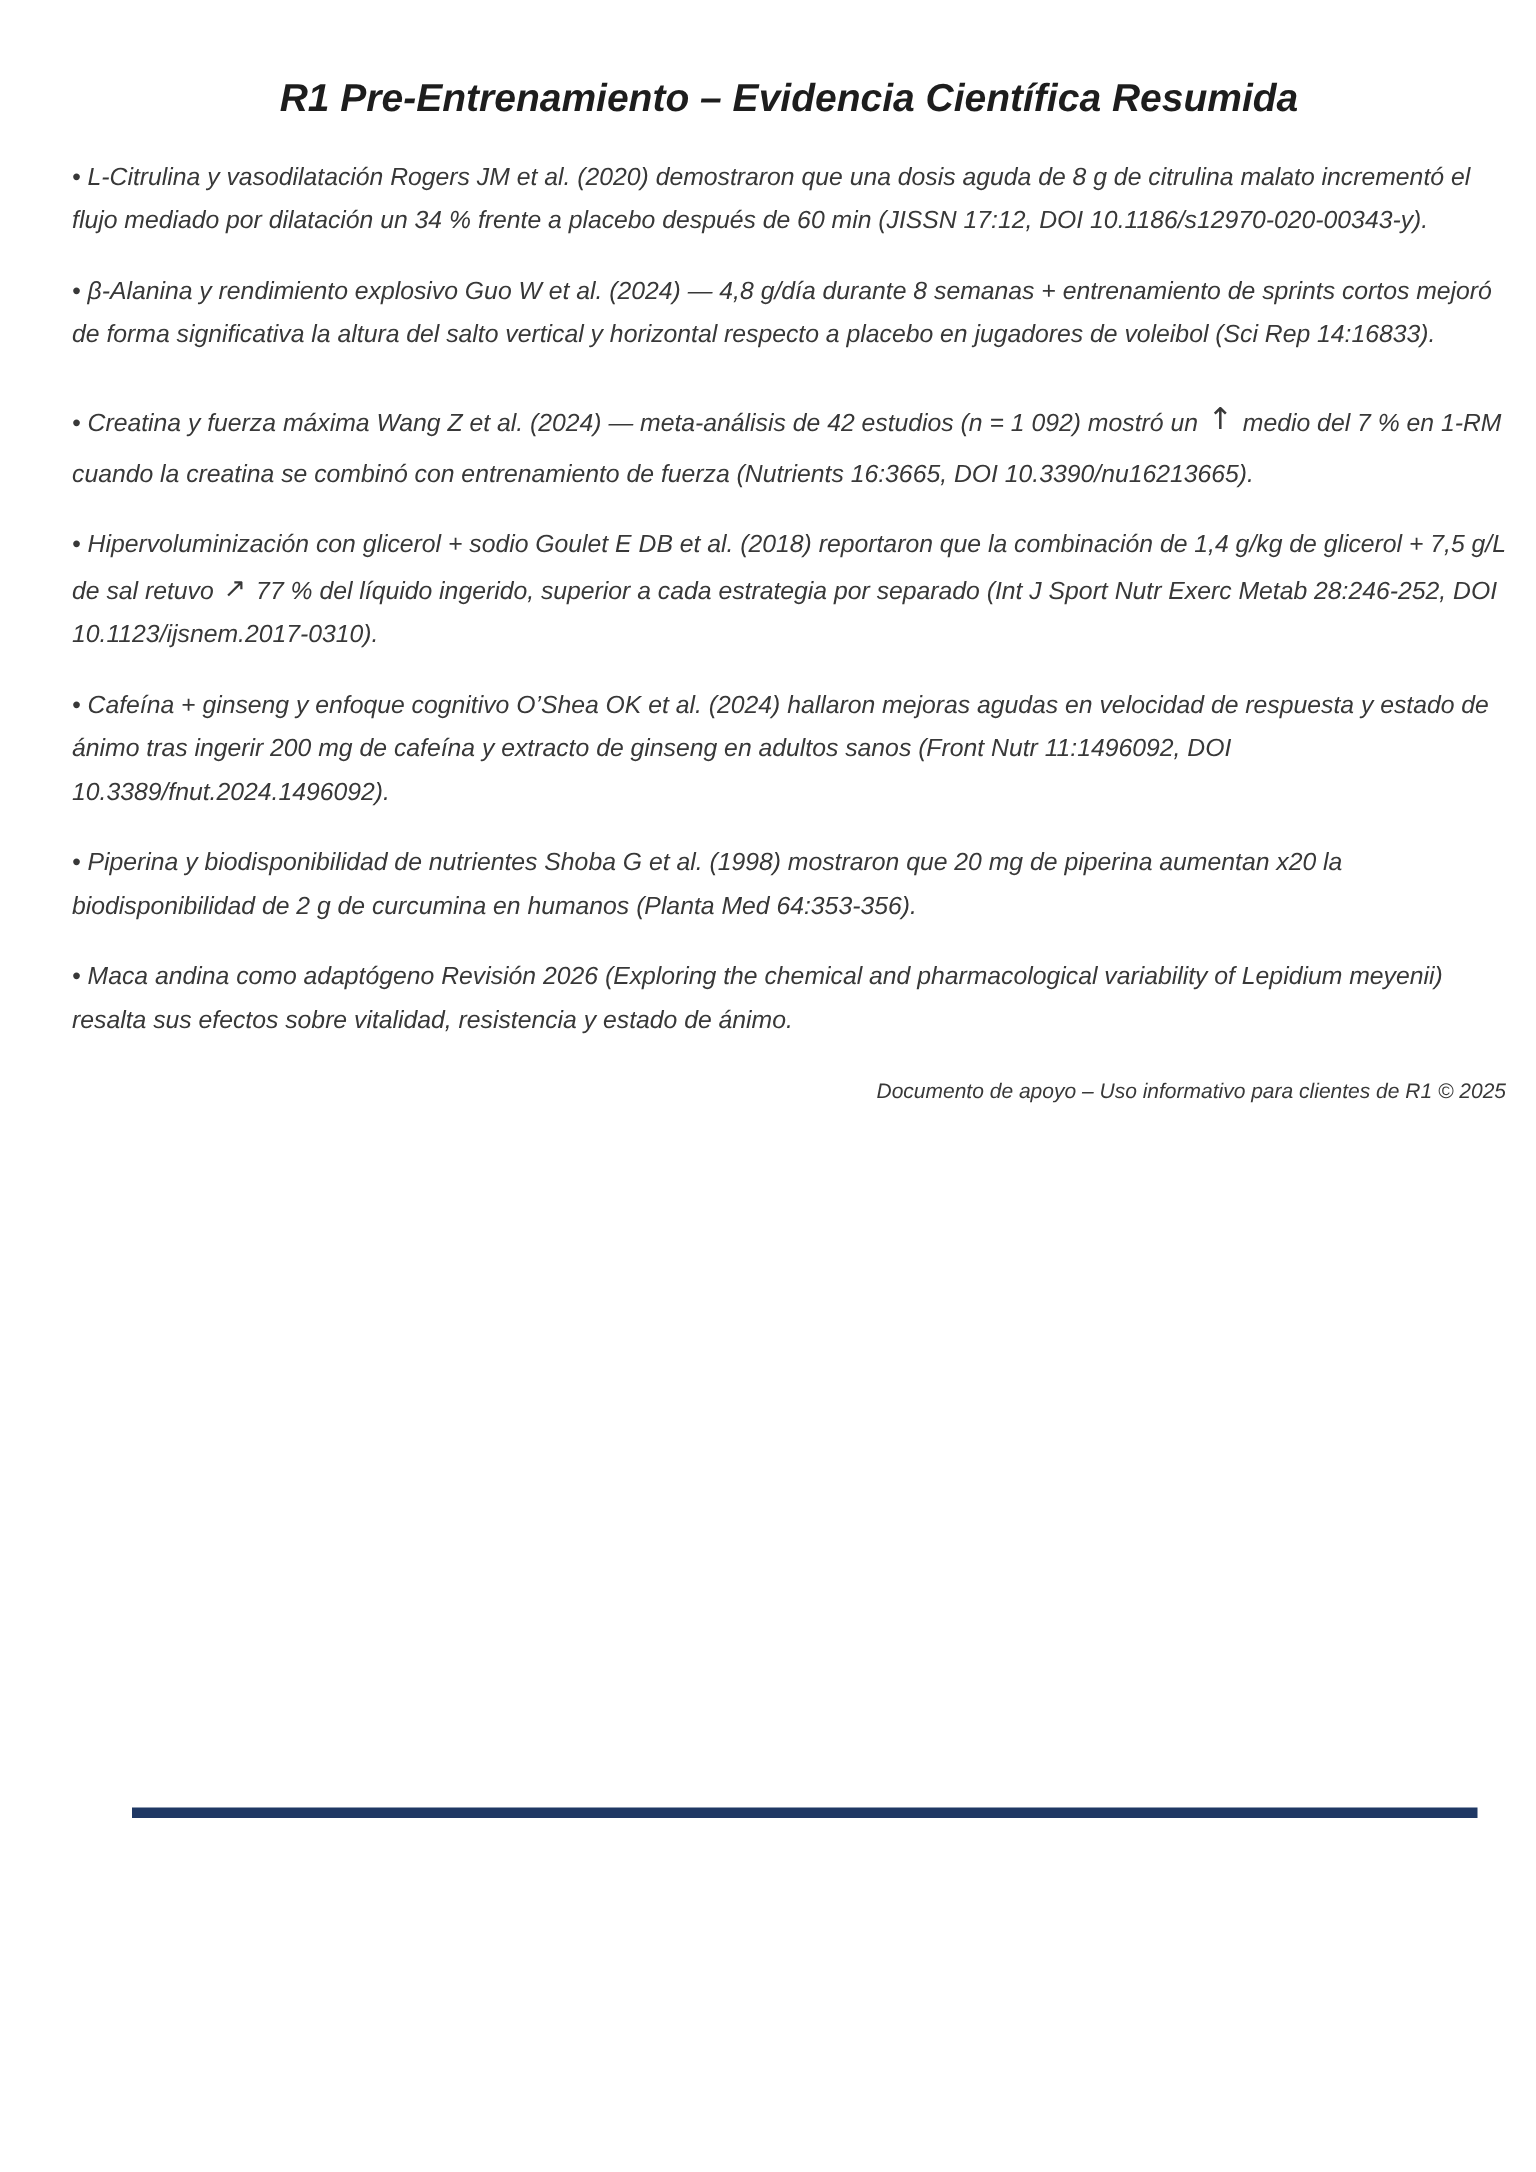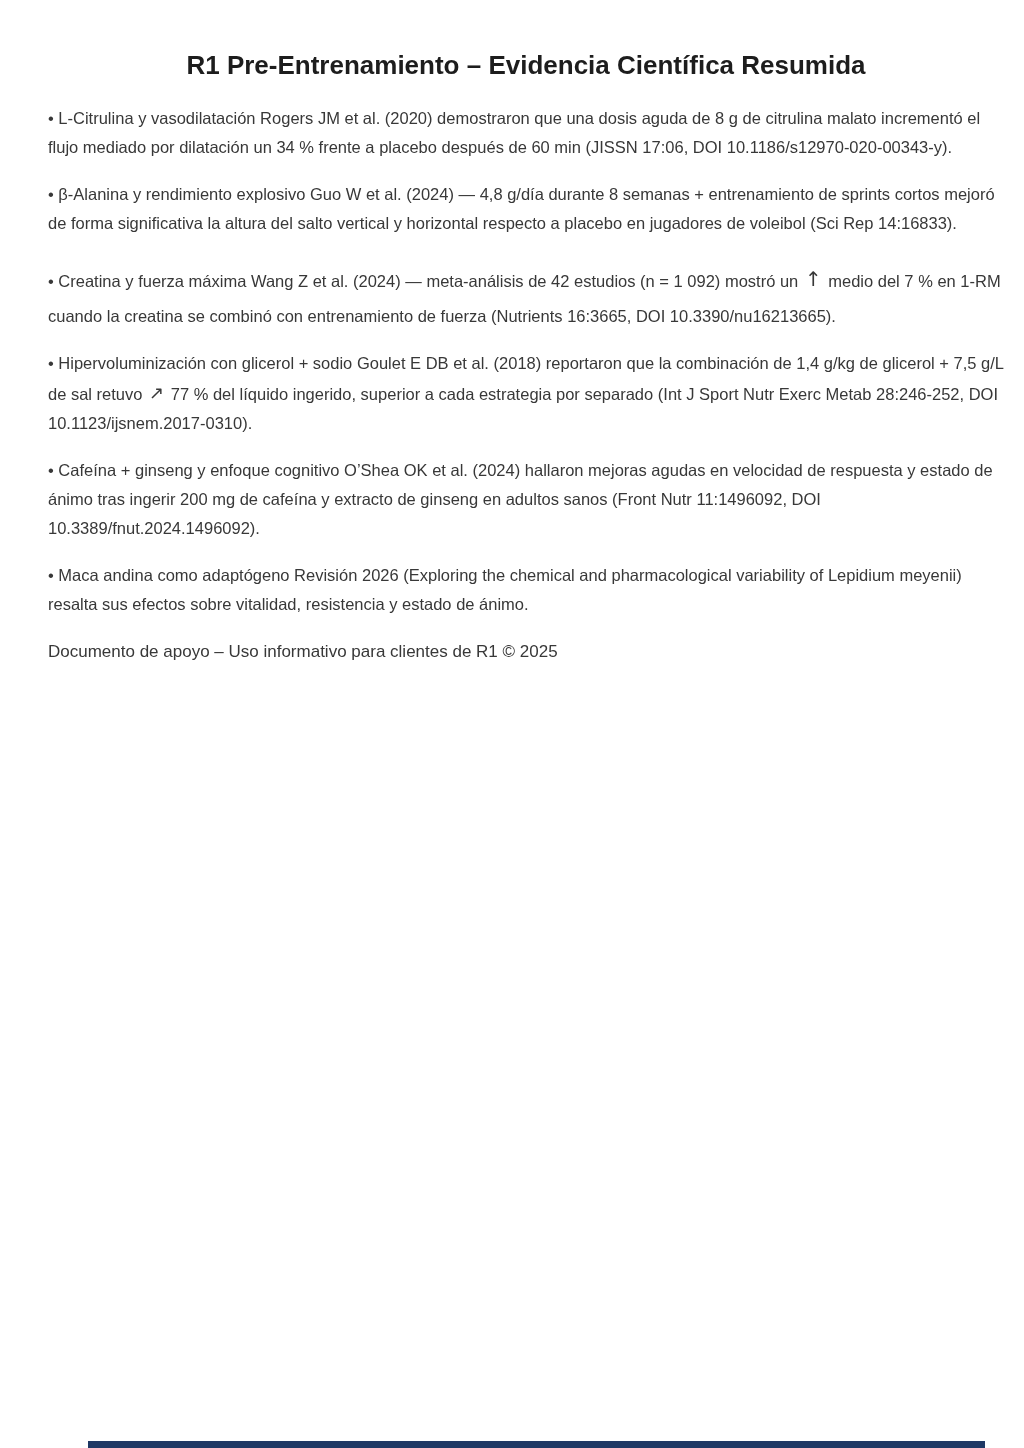--- a/index.html
+++ b/index.html
@@ -9,24 +9,25 @@
   }
   body {
     width: 1024px;
     height: 1448px;
     font-family: "Liberation Sans", "DejaVu Sans", sans-serif;
     overflow: hidden;
   }
   .page {
     position: relative;
     width: 1024px;
-    height: 1448px;
+    height: 1212px;
     box-sizing: border-box;
     padding: 40px 20px 0 48px;
     background: var(--page-bg, #ffffff);
+    font-style: italic;
   }
   .title {
     font-size: 26px;
     line-height: 34px;
     font-weight: 700;
     text-align: center;
     color: var(--title-color, #1d1d1d);
     margin: 8px 0 22px 0;
     letter-spacing: 0;
   }
@@ -47,45 +48,47 @@
     vertical-align: 1px;
     padding: 0 2px;
   }
   .arrow-ne {
     font-size: 18px;
     line-height: 29px;
     vertical-align: 1px;
     padding: 0 2px;
   }
   .footer {
-    font-size: 17px;
+    font-size: 14px;
     line-height: 29px;
     color: var(--body-color, #383838);
     margin: 14px 0 0 0;
+    text-align: right;
   }
   .bottom-bar {
     position: absolute;
     left: 88px;
     bottom: 0;
     width: 897px;
     height: 7px;
     background: var(--bar-color, #1f3864);
   }
 </style>
 </head>
 <body>
 
 <div class="page">
   <h1 class="title">R1 Pre-Entrenamiento – Evidencia Científica Resumida</h1>
 
   <div class="content" id="paragraphs">
-      <p class="para"><span>• L-Citrulina y vasodilatación Rogers JM et al. (2020) demostraron que una dosis aguda de 8 g de citrulina malato incrementó el flujo mediado por dilatación un 34 % frente a placebo después de 60 min (JISSN 17:06, DOI 10.1186/s12970-020-00343-y).</span></p>
+      <p class="para"><span>• L-Citrulina y vasodilatación Rogers JM et al. (2020) demostraron que una dosis aguda de 8 g de citrulina malato incrementó el flujo mediado por dilatación un 34 % frente a placebo después de 60 min (JISSN 17:12, DOI 10.1186/s12970-020-00343-y).</span></p>
       <p class="para"><span>• β-Alanina y rendimiento explosivo Guo W et al. (2024) — 4,8 g/día durante 8 semanas + entrenamiento de sprints cortos mejoró de forma significativa la altura del salto vertical y horizontal respecto a placebo en jugadores de voleibol (Sci Rep 14:16833).</span></p>
       <p class="para"><span>• Creatina y fuerza máxima Wang Z et al. (2024) — meta-análisis de 42 estudios (n = 1 092) mostró un </span><span class="arrow arrow-up">↑</span><span> medio del 7 % en 1-RM cuando la creatina se combinó con entrenamiento de fuerza (Nutrients 16:3665, DOI 10.3390/nu16213665).</span></p>
       <p class="para"><span>• Hipervoluminización con glicerol + sodio Goulet E DB et al. (2018) reportaron que la combinación de 1,4 g/kg de glicerol + 7,5 g/L de sal retuvo </span><span class="arrow arrow-ne">↗</span><span> 77 % del líquido ingerido, superior a cada estrategia por separado (Int J Sport Nutr Exerc Metab 28:246-252, DOI 10.1123/ijsnem.2017-0310).</span></p>
       <p class="para"><span>• Cafeína + ginseng y enfoque cognitivo O’Shea OK et al. (2024) hallaron mejoras agudas en velocidad de respuesta y estado de ánimo tras ingerir 200 mg de cafeína y extracto de ginseng en adultos sanos (Front Nutr 11:1496092, DOI 10.3389/fnut.2024.1496092).</span></p>
+      <p class="para"><span>• Piperina y biodisponibilidad de nutrientes Shoba G et al. (1998) mostraron que 20 mg de piperina aumentan x20 la biodisponibilidad de 2 g de curcumina en humanos (Planta Med 64:353-356).</span></p>
       <p class="para"><span>• Maca andina como adaptógeno Revisión 2026 (Exploring the chemical and pharmacological variability of Lepidium meyenii) resalta sus efectos sobre vitalidad, resistencia y estado de ánimo.</span></p>
     </div>
 
   <p class="footer">Documento de apoyo – Uso informativo para clientes de R1 © 2025</p>
 
   <div class="bottom-bar"></div>
 </div>
 
 </body></html>

